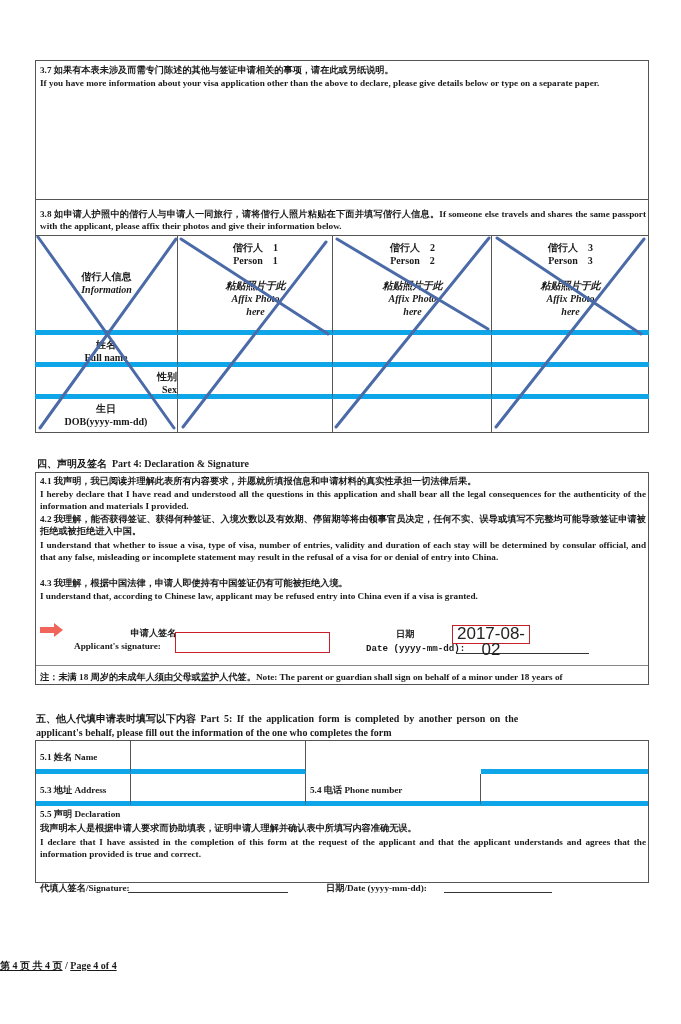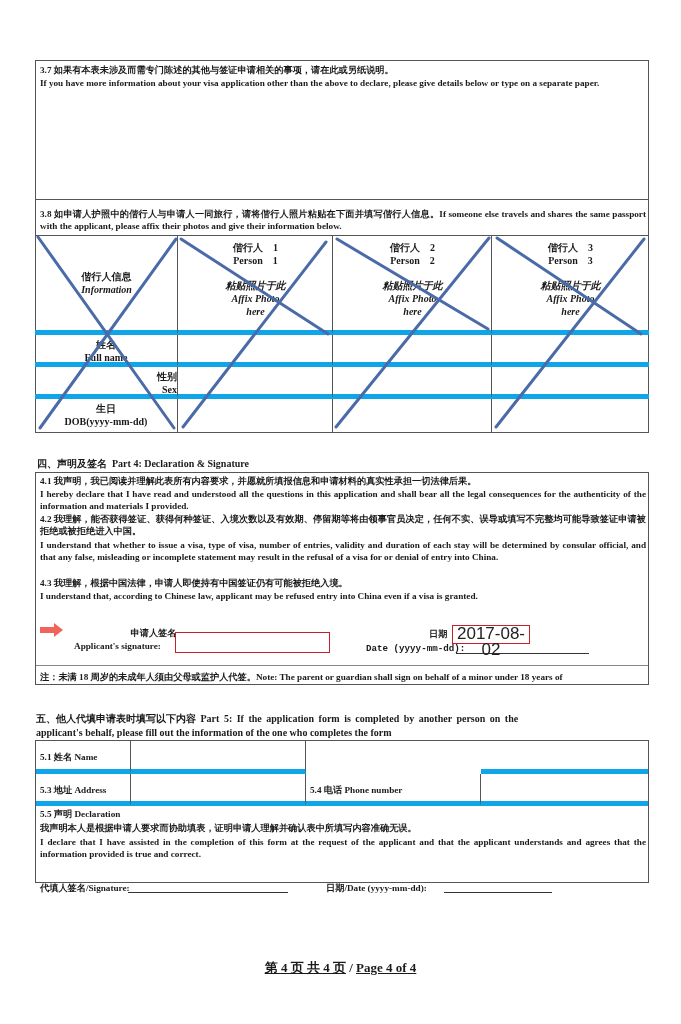--- a/index.html
+++ b/index.html
@@ -117,21 +117,21 @@
   <svg class="abs" width="24" height="14" style="left:4px; top:150px;">
     <polygon points="0,4 14,4 14,0 23,7 14,14 14,10 0,10" fill="#f0645a"></polygon>
   </svg>
 
   <div class="abs t9 center" style="left:55px; top:154px; width:125px;">
     <div>申请人签名</div>
   </div>
   <div class="abs t9" style="left:38px; top:167px; width:150px;">Applicant's signature:</div>
   <div class="redbox" style="left:139px; top:159px; width:155px; height:21px;"></div>
 
-  <div class="abs t9" style="left:393px; top:155px;text-align:right;">日期</div>
+  <div class="abs t9" style="left:360px; top:155px;text-align:right;">日期</div>
   <div class="abs t9" style="left:330px; top:170px;font-family:Liberation Mono, monospace;">Date (yyyy-mm-dd):</div>
   <div class="hline" style="left:420px; top:180px; width:133px;"></div>
   <div class="redbox" style="left:416px; top:152px; width:78px; height:19px; font-family:'Liberation Sans', sans-serif; font-size:17px; line-height:16px; text-align:center; color:#222;">
     <span>2017-08-02</span>
   </div>
 
   <div class="abs" style="left:0; top:192px; width:612px; border-top:1px solid #888;"></div>
   <div class="abs t9" style="left:4px; top:198px; width:612px; white-space:nowrap; overflow:hidden;">注：未满 18 周岁的未成年人须由父母或监护人代签。Note: The parent or guardian shall sign on behalf of a minor under 18 years of</div>
 </div>
 
@@ -158,15 +158,15 @@
   <div class="abs t9" style="left:4px; top:67px;">5.5 声明 Declaration</div>
   <div class="abs t9" style="left:4px; top:81px; width:606px;">我声明本人是根据申请人要求而协助填表，证明申请人理解并确认表中所填写内容准确无误。</div>
   <div class="abs t9" style="left:4px; top:95px; width:606px; text-align:justify;">I declare that I have assisted in the completion of this form at the request of the applicant and that the applicant understands and agrees that the information provided is true and correct.</div>
 
   <div class="abs t9" style="left:4px; top:141px;">代填人签名/Signature:</div>
   <div class="hline" style="left:92px; top:151px; width:160px;"></div>
   <div class="abs t9" style="left:290px; top:141px;">日期/Date (yyyy-mm-dd):</div>
   <div class="hline" style="left:408px; top:151px; width:108px;"></div>
 </div>
 
-<div class="abs" style="left:0; top:959px; width:681px; text-align:center; font-size:13px; font-weight:bold;">
+<div class="abs" style="left:0; top:959px; width:681px; text-align:left; font-size:10px; font-weight:bold;">
   <span style="text-decoration:underline;">第 4 页  共 4 页</span><span style="white-space:pre;"> / </span><span style="text-decoration:underline;">Page 4 of 4</span>
 </div>
 
 </body></html>

